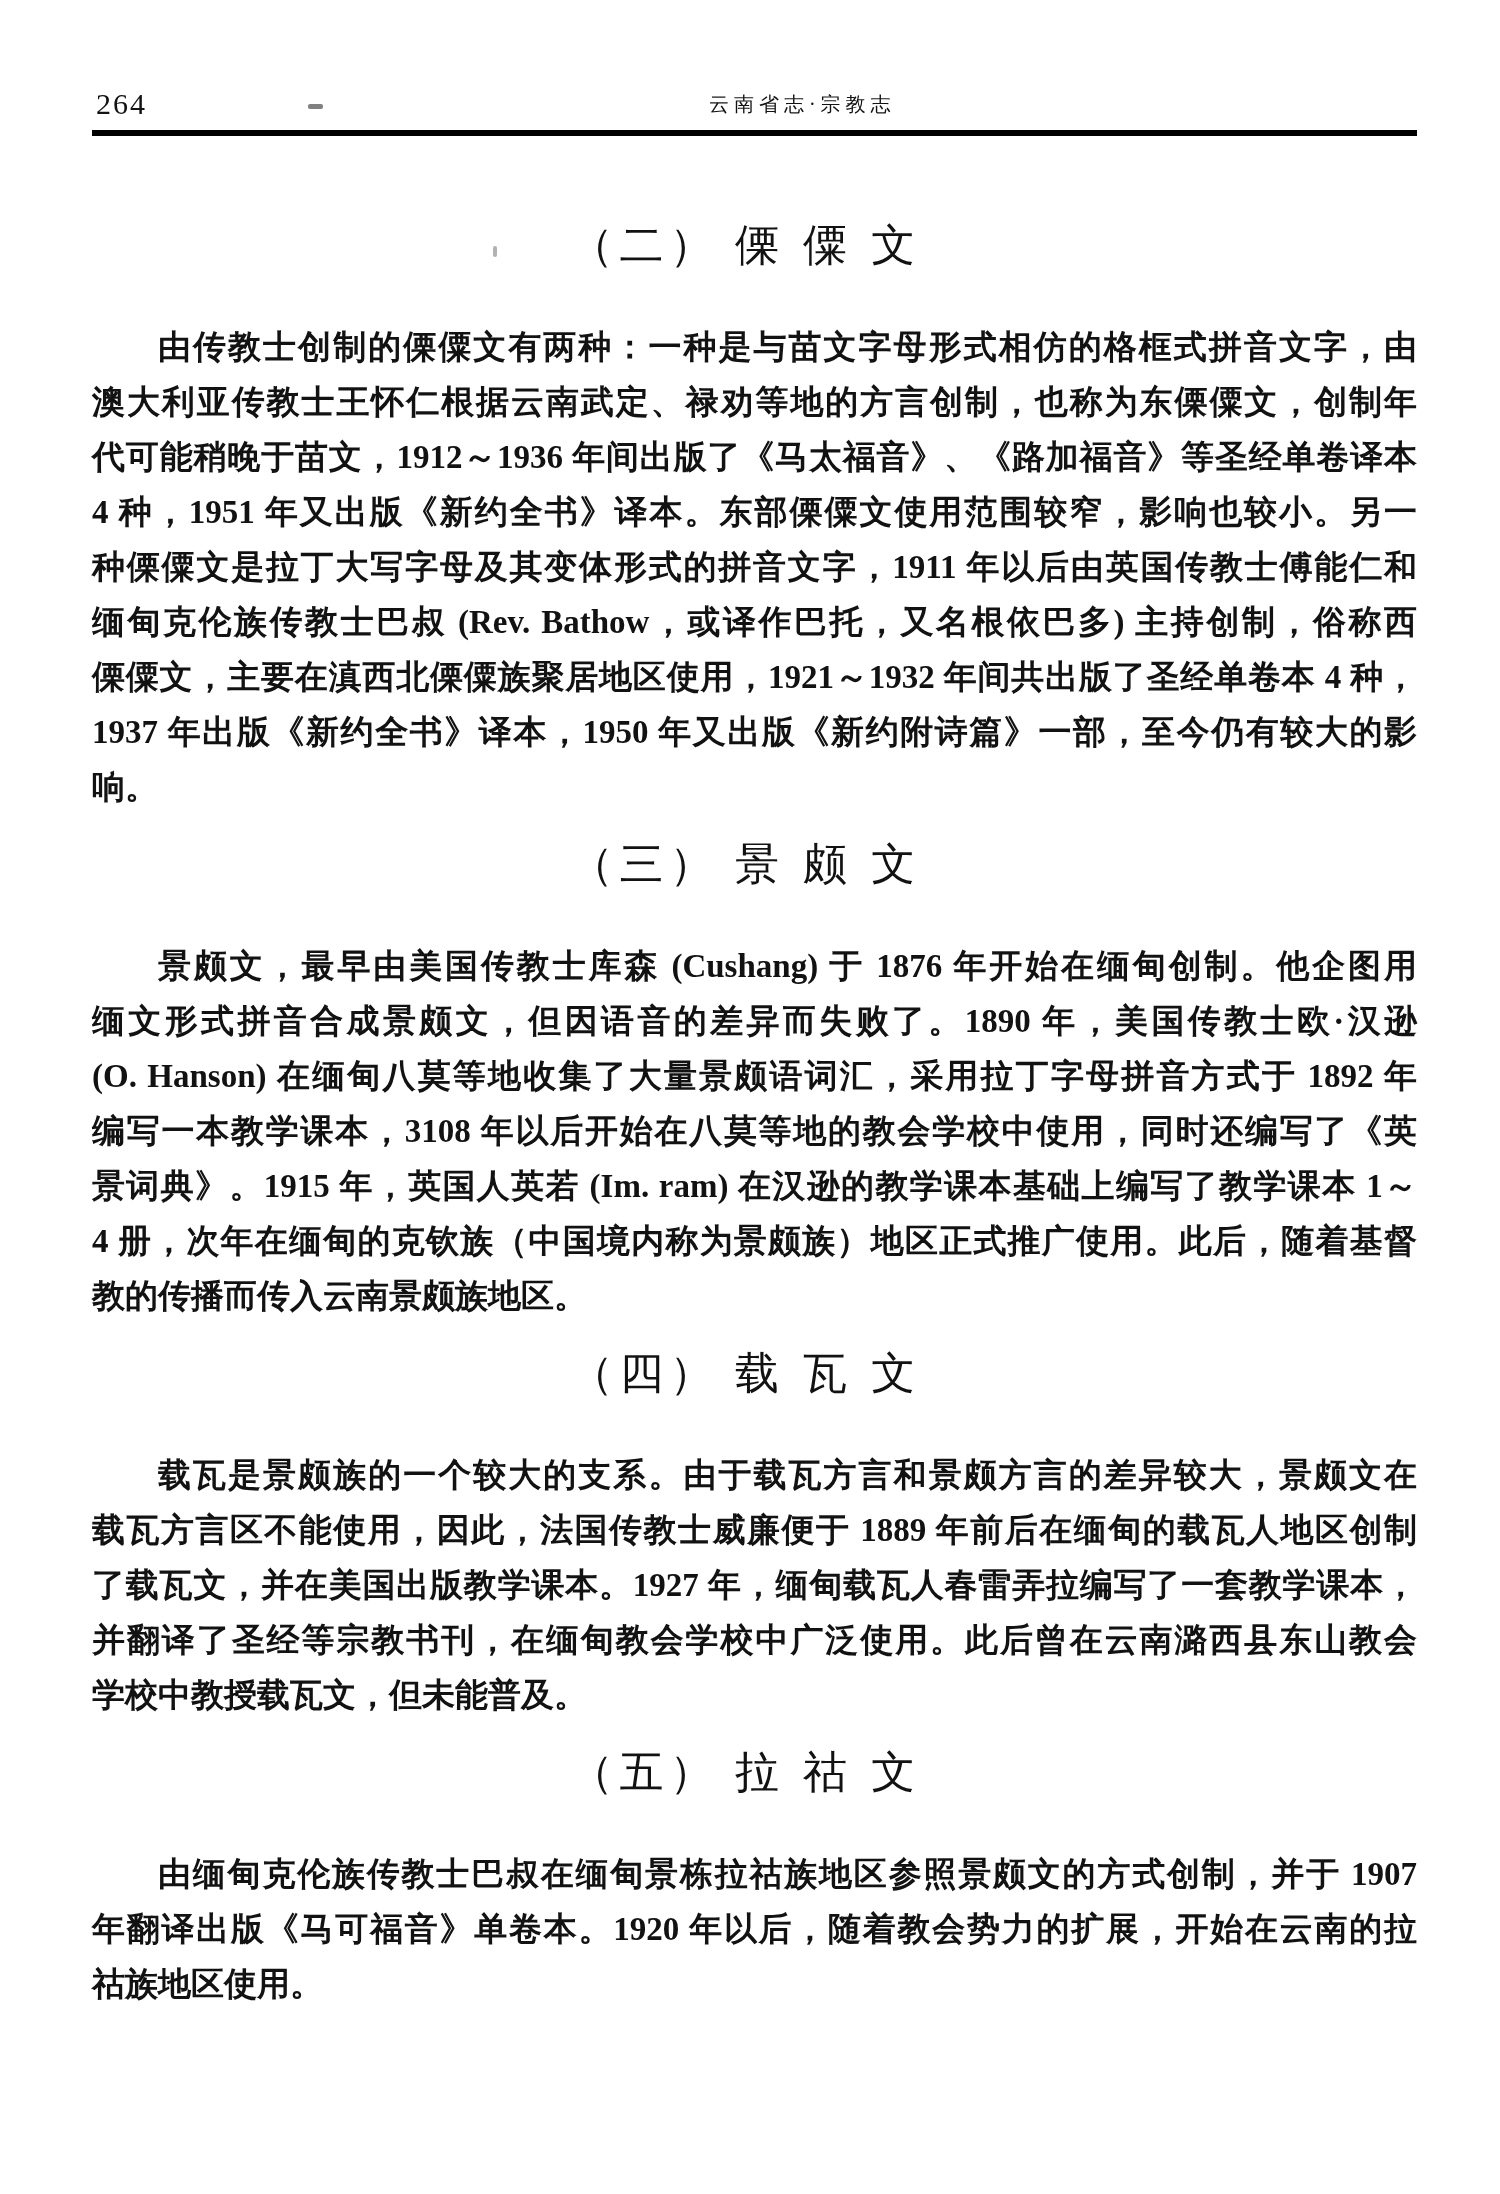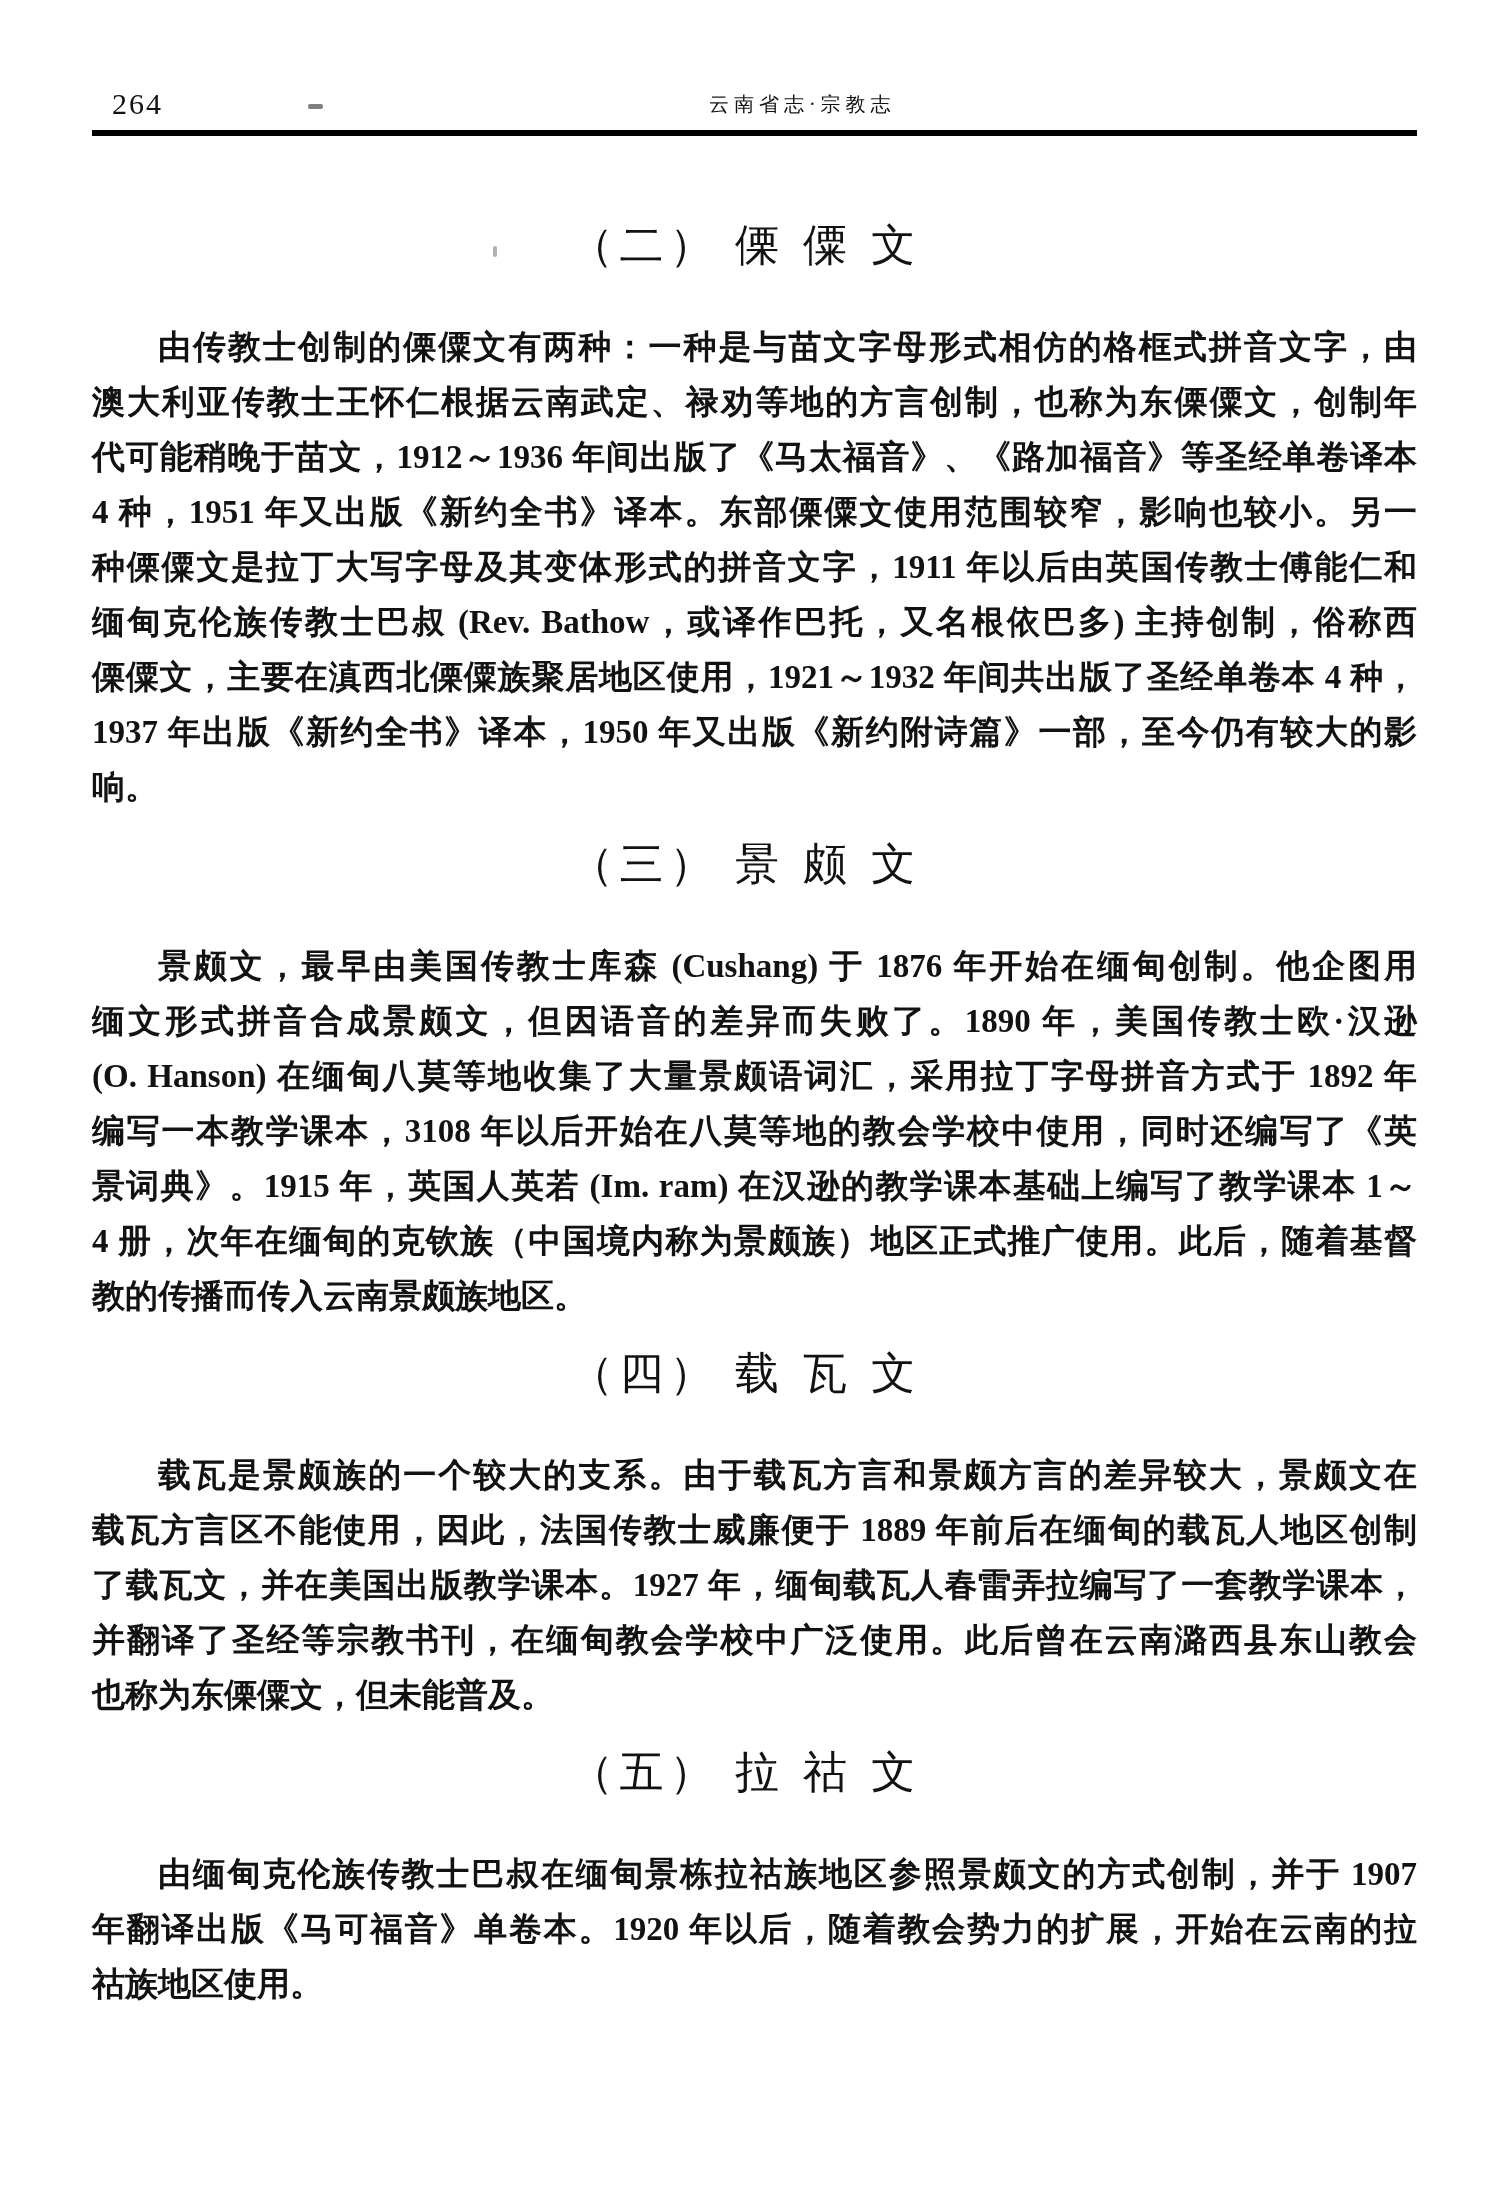--- a/index.html
+++ b/index.html
@@ -16,21 +16,21 @@
     padding: 0 83px 0 92px;
   }
   .header {
     position: relative;
     padding-top: 86px;
     height: 36px;
     line-height: 36px;
   }
   .page-number {
     position: absolute;
-    left: 20px;
+    left: 4px;
     font-size: 30px;
     letter-spacing: 2px;
   }
   .running-title {
     position: absolute;
     left: 50%;
     transform: translateX(-3%);
     margin-left: -40px;
     font-size: 20px;
     letter-spacing: 5px;
@@ -96,19 +96,19 @@
       <div class="para-line">(O. Hanson) 在缅甸八莫等地收集了大量景颇语词汇，采用拉丁字母拼音方式于 1892 年</div>
       <div class="para-line">编写一本教学课本，3108 年以后开始在八莫等地的教会学校中使用，同时还编写了《英</div>
       <div class="para-line">景词典》。1915 年，英国人英若 (Im. ram) 在汉逊的教学课本基础上编写了教学课本 1～</div>
       <div class="para-line">4 册，次年在缅甸的克钦族（中国境内称为景颇族）地区正式推广使用。此后，随着基督</div>
       <div class="para-line last">教的传播而传入云南景颇族地区。</div>
       <div class="section-heading"><span class="heading-num">（四）</span><span class="heading-title">载瓦文</span></div>
       <div class="para-line first">载瓦是景颇族的一个较大的支系。由于载瓦方言和景颇方言的差异较大，景颇文在</div>
       <div class="para-line">载瓦方言区不能使用，因此，法国传教士威廉便于 1889 年前后在缅甸的载瓦人地区创制</div>
       <div class="para-line">了载瓦文，并在美国出版教学课本。1927 年，缅甸载瓦人春雷弄拉编写了一套教学课本，</div>
       <div class="para-line">并翻译了圣经等宗教书刊，在缅甸教会学校中广泛使用。此后曾在云南潞西县东山教会</div>
-      <div class="para-line last">也称为东傈僳文，但未能普及。</div>
+      <div class="para-line last">学校中教授载瓦文，但未能普及。</div>
       <div class="section-heading"><span class="heading-num">（五）</span><span class="heading-title">拉祜文</span></div>
       <div class="para-line first">由缅甸克伦族传教士巴叔在缅甸景栋拉祜族地区参照景颇文的方式创制，并于 1907</div>
       <div class="para-line">年翻译出版《马可福音》单卷本。1920 年以后，随着教会势力的扩展，开始在云南的拉</div>
       <div class="para-line last">祜族地区使用。</div>
     </div>
 </div>
 
 </body></html>

